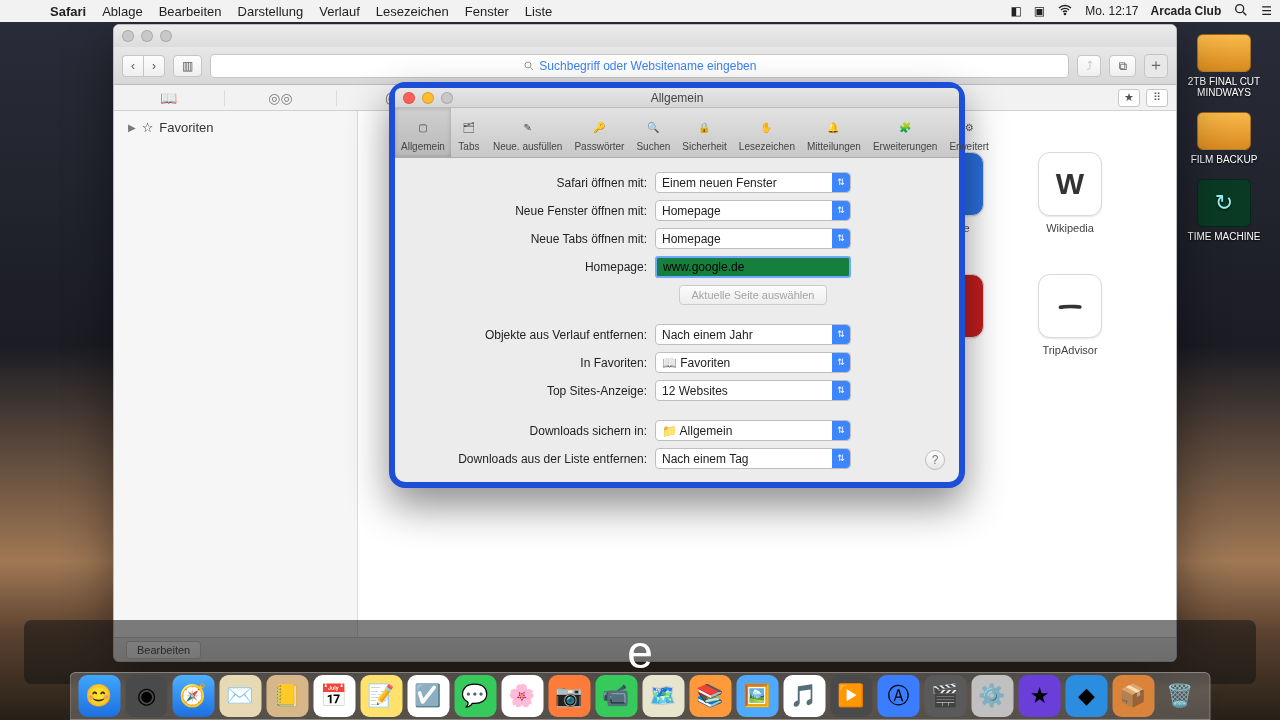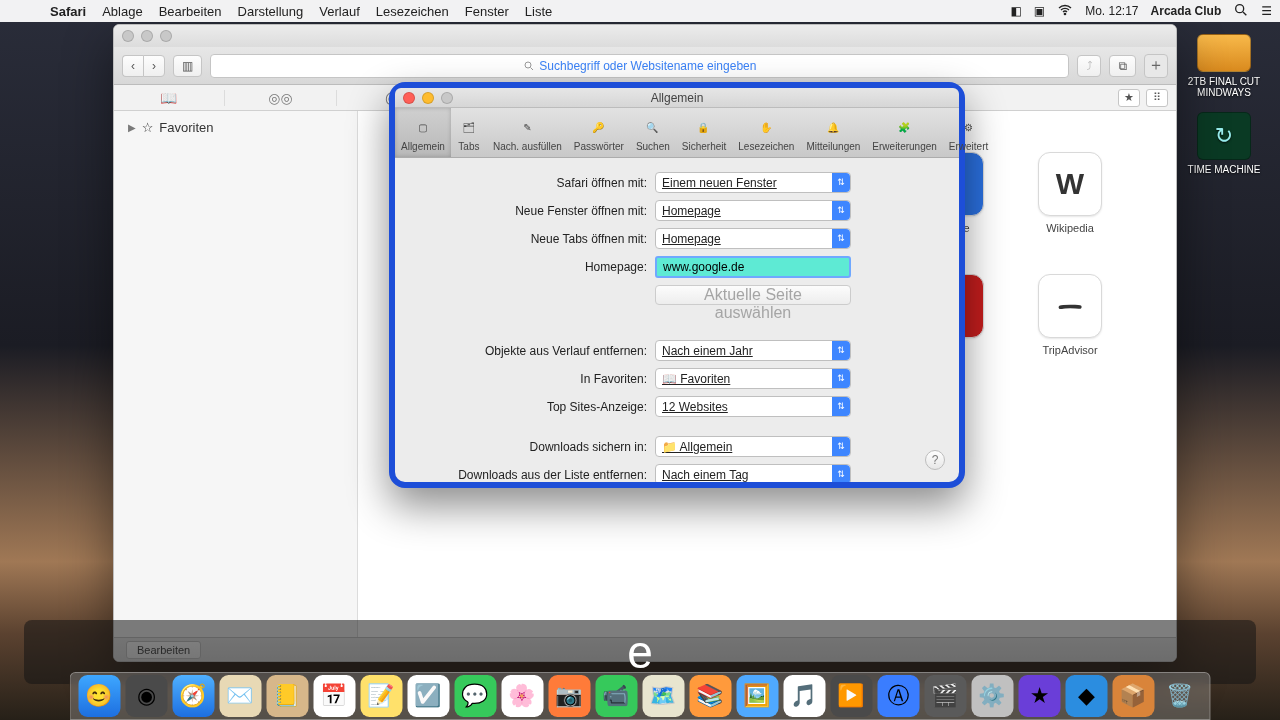--- a/index.html
+++ b/index.html
@@ -61,24 +61,24 @@
 .prefs-title .tlights .r{background:#ff5f57;} .prefs-title .tlights .y{background:#febc2e;} .prefs-title .tlights .g{background:#c8c8c8;}
 .prefs-title .txt{margin:0 auto;font-size:12px;color:#444;}
 .prefs-tabs { height:50px; background:linear-gradient(#e2e2e2,#c8c8c8); border-bottom:1px solid #acacac; display:flex; }
 .ptab { flex:0 0 auto; padding: 4px 6px 2px; display:flex; flex-direction:column; align-items:center; justify-content:center; font-size:10px; color:#444; gap:2px; border-right:0; }
 .ptab.active{ background:linear-gradient(#d0d0d0,#b8b8b8); box-shadow:inset 0 0 4px rgba(0,0,0,.2);}
 .ptab .ic{width:24px;height:24px;display:flex;align-items:center;justify-content:center;}
 .prefs-body { flex:1; padding:14px 18px 6px; overflow:auto; }
 .row { display:flex; align-items:center; margin-bottom:7px; }
 .row .lbl{ width:242px; text-align:right; padding-right:8px; font-size:12px; color:#222;}
 .row .ctl{ flex:0 0 196px; position:relative; }
-.sel { width:100%; height:21px; border:1px solid #bfbfbf; border-radius:4px; background:#fff; padding:0 20px 0 6px; font-size:12px; color:#222; display:flex; align-items:center; position:relative;text-decoration:underline;}
+.sel { width:100%; height:21px; border:1px solid #bfbfbf; border-radius:4px; background:#fff; padding:0 20px 0 6px; font-size:12px; color:#222; display:flex; align-items:center; position:relative;}
 .sel .arrow{position:absolute;right:0;top:0;width:18px;height:100%;border-radius:0 4px 4px 0;background:#3e86ff;display:flex;align-items:center;justify-content:center;color:#fff;font-size:9px;line-height:1;}
-.txtin { width:100%; height:22px; border:2px solid #6fa8ff; border-radius:3px; padding:0 6px; font-size:12px; background:#5eead4; }
-.btn-mini{height:20px;padding:0 12px;border:1px solid #ccc;border-radius:4px;background:linear-gradient(#fcfcfc,#ededed);font-size:16px;color:#a5a5a5;}
+.txtin { width:100%; height:22px; border:2px solid #6fa8ff; border-radius:3px; padding:0 6px; font-size:12px; background:#15803d; }
+.btn-mini{height:20px;padding:0 12px;border:1px solid #ccc;border-radius:4px;background:linear-gradient(#fcfcfc,#ededed);font-size:11px;color:#a5a5a5;}
 .spacer{height:12px;}
 .chk-row{display:flex;align-items:flex-start;margin-left:250px;gap:6px;margin-top:2px;}
 .chk{width:14px;height:14px;border:1px solid #9a9a9a;border-radius:2px;background:#3e86ff;display:flex;align-items:center;justify-content:center;color:#fff;font-size:10px;}
 .helpbtn{position:absolute;right:14px;bottom:12px;width:20px;height:20px;border-radius:50%;border:1px solid #bcbcbc;background:linear-gradient(#fefefe,#e7e7e7);color:#7a7a7a;font-size:12px;display:flex;align-items:center;justify-content:center;}
 
 
 .caption{position:absolute;left:0;right:0;bottom:36px;height:64px;background:rgba(20,20,20,.55);border-radius:8px;margin:0 24px;z-index:150;display:flex;align-items:center;justify-content:center;color:#fff;font-size:46px;font-weight:400;}
 
 
 .dock{position:absolute;left:50%;transform:translateX(-50%);bottom:0;height:48px;background:rgba(255,255,255,.22);border:1px solid rgba(255,255,255,.3);border-radius:6px 6px 0 0;padding:3px 8px;display:flex;align-items:center;gap:5px;z-index:160;backdrop-filter:blur(4px);}
@@ -115,20 +115,24 @@
     <span>☰</span>
   </div>
 </div>
 
 <div class="desktop-icons">
   <div class="dicon">
       <div class="drive"></div>
       <span>2TB FINAL CUT MINDWAYS</span>
     </div>
   <div class="dicon">
+      <div class="drive"></div>
+      <span>FILM BACKUP</span>
+    </div>
+  <div class="dicon">
       <div class="tm">↻</div>
       <span>TIME MACHINE</span>
     </div>
 </div>
 
 <div class="safari">
   <div class="safari-titlebar">
     <div class="tlights">
       <div class="tlight"></div>
       <div class="tlight"></div>
@@ -210,21 +214,21 @@
     <div class="ptab active">
         <span class="ic">▢</span>
         <span>Allgemein</span>
       </div>
     <div class="ptab">
         <span class="ic">🗂</span>
         <span>Tabs</span>
       </div>
     <div class="ptab">
         <span class="ic">✎</span>
-        <span>Nach. ausfüllen</span>
+        <span>Neue. ausfüllen</span>
       </div>
     <div class="ptab">
         <span class="ic">🔑</span>
         <span>Passwörter</span>
       </div>
     <div class="ptab">
         <span class="ic">🔍</span>
         <span>Suchen</span>
       </div>
     <div class="ptab">

